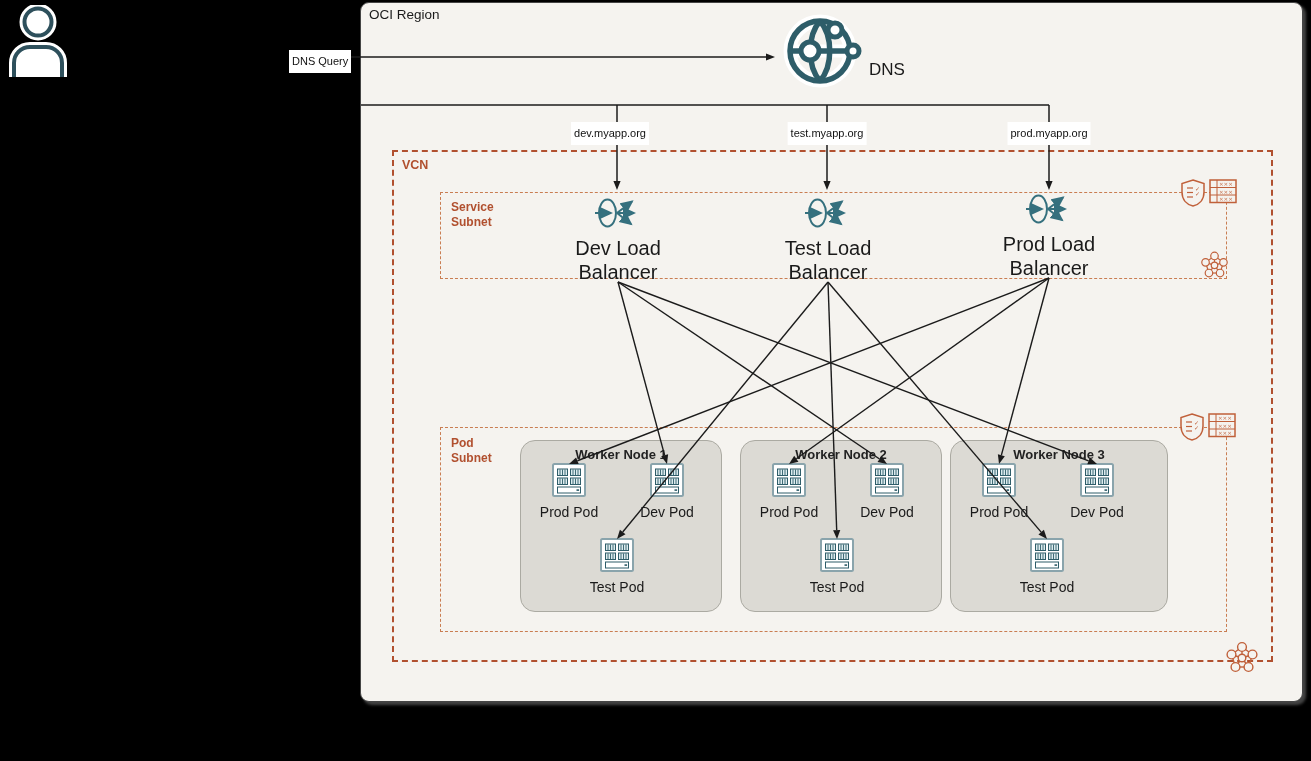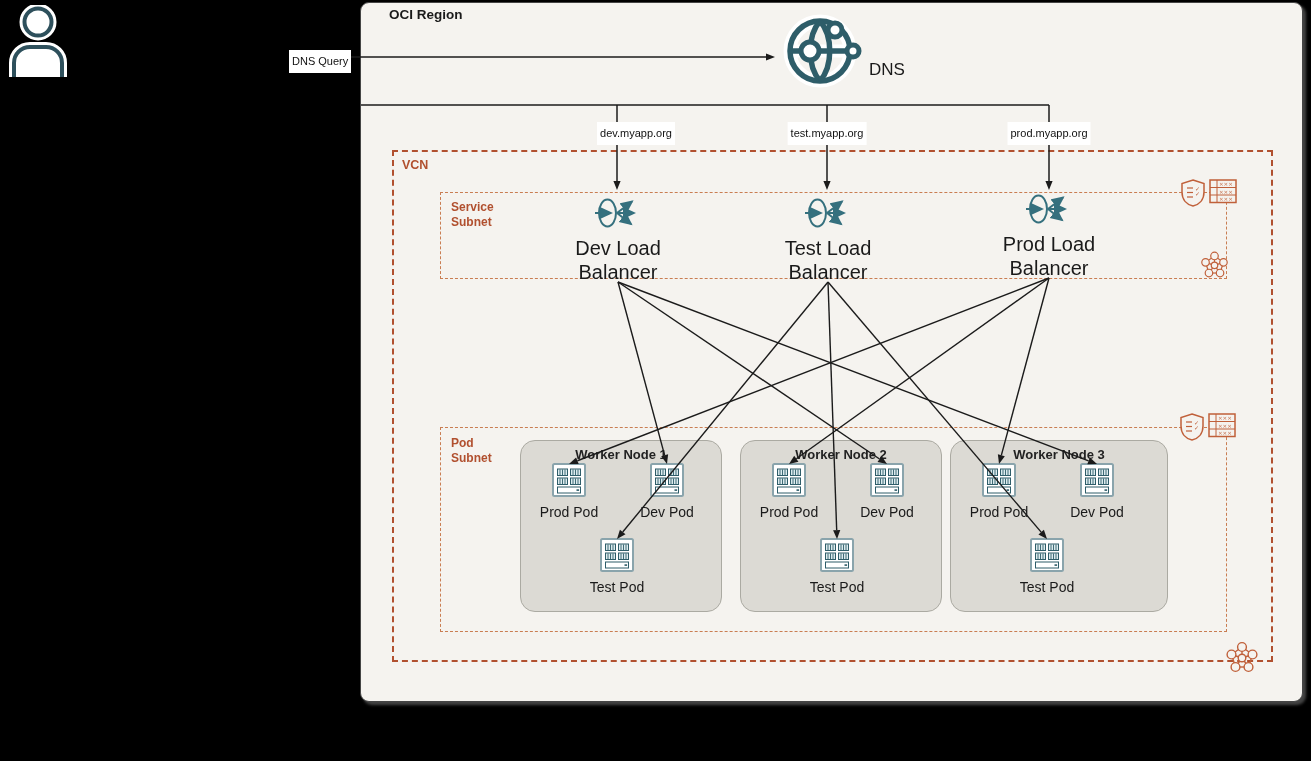--- a/index.html
+++ b/index.html
@@ -4,21 +4,21 @@
 <style>
   html,body{margin:0;padding:0;background:#000;}
   #stage{position:relative;width:1311px;height:761px;overflow:hidden;
          font-family:"Liberation Sans","DejaVu Sans",sans-serif;color:#1a1a1a;}
   .abs{position:absolute;}
 
   
   #region{left:360px;top:2px;width:941px;height:698px;background:#f5f3ef;
           border:1.5px solid #454545;border-radius:9px;
           box-shadow:3px 3px 3px rgba(150,150,150,.45);}
-  #region-title{left:369px;top:7px;font-size:13.5px;font-weight:bold;margin-left:20px;}
+  #region-title{left:369px;top:7px;font-size:13.5px;font-weight:normal;}
 
   
   #vcn{left:392px;top:150px;width:877px;height:508px;border:2px dashed #b1502f;}
   #vcn-title{left:402px;top:158px;font-size:12.5px;font-weight:bold;color:#b1502f;}
   .subnet{border:1.5px dashed #c97d52;}
   #service-subnet{left:440px;top:192px;width:785px;height:85px;}
   #pod-subnet{left:440px;top:427px;width:785px;height:203px;}
   .subnet-title{font-size:12px;font-weight:bold;color:#b1502f;line-height:1.25;width:60px;}
   #service-subnet-title{left:451px;top:200px;}
   #pod-subnet-title{left:451px;top:436px;}
@@ -93,21 +93,21 @@
     <g fill="#fff" stroke="#2e5d69" stroke-width="5">
       <circle cx="31" cy="42" r="9"></circle>
       <circle cx="56" cy="21" r="7"></circle>
       <circle cx="74" cy="42" r="6"></circle>
     </g>
   </svg>
   <div id="dns-label" class="abs">DNS</div>
 
   <div id="dns-query-chip" class="abs chip">DNS Query</div>
 
-  <div class="abs chip" style="left:636px;top:122px;">dev.myapp.org</div>
+  <div class="abs chip" style="left:610px;top:122px;">dev.myapp.org</div>
   <div class="abs chip" style="left:827px;top:122px;">test.myapp.org</div>
   <div class="abs chip" style="left:1049px;top:122px;">prod.myapp.org</div>
 
   <div class="abs lb" style="left:553px;">
     <svg width="48" height="42" viewBox="0 0 48 42">
       <defs>
           <marker id="lbA" markerWidth="7" markerHeight="7" refX="5.5" refY="3" orient="auto">
         <path d="M0,0 L6.5,3 L0,6 Z" fill="#35707e"></path>
           </marker>
         </defs>

